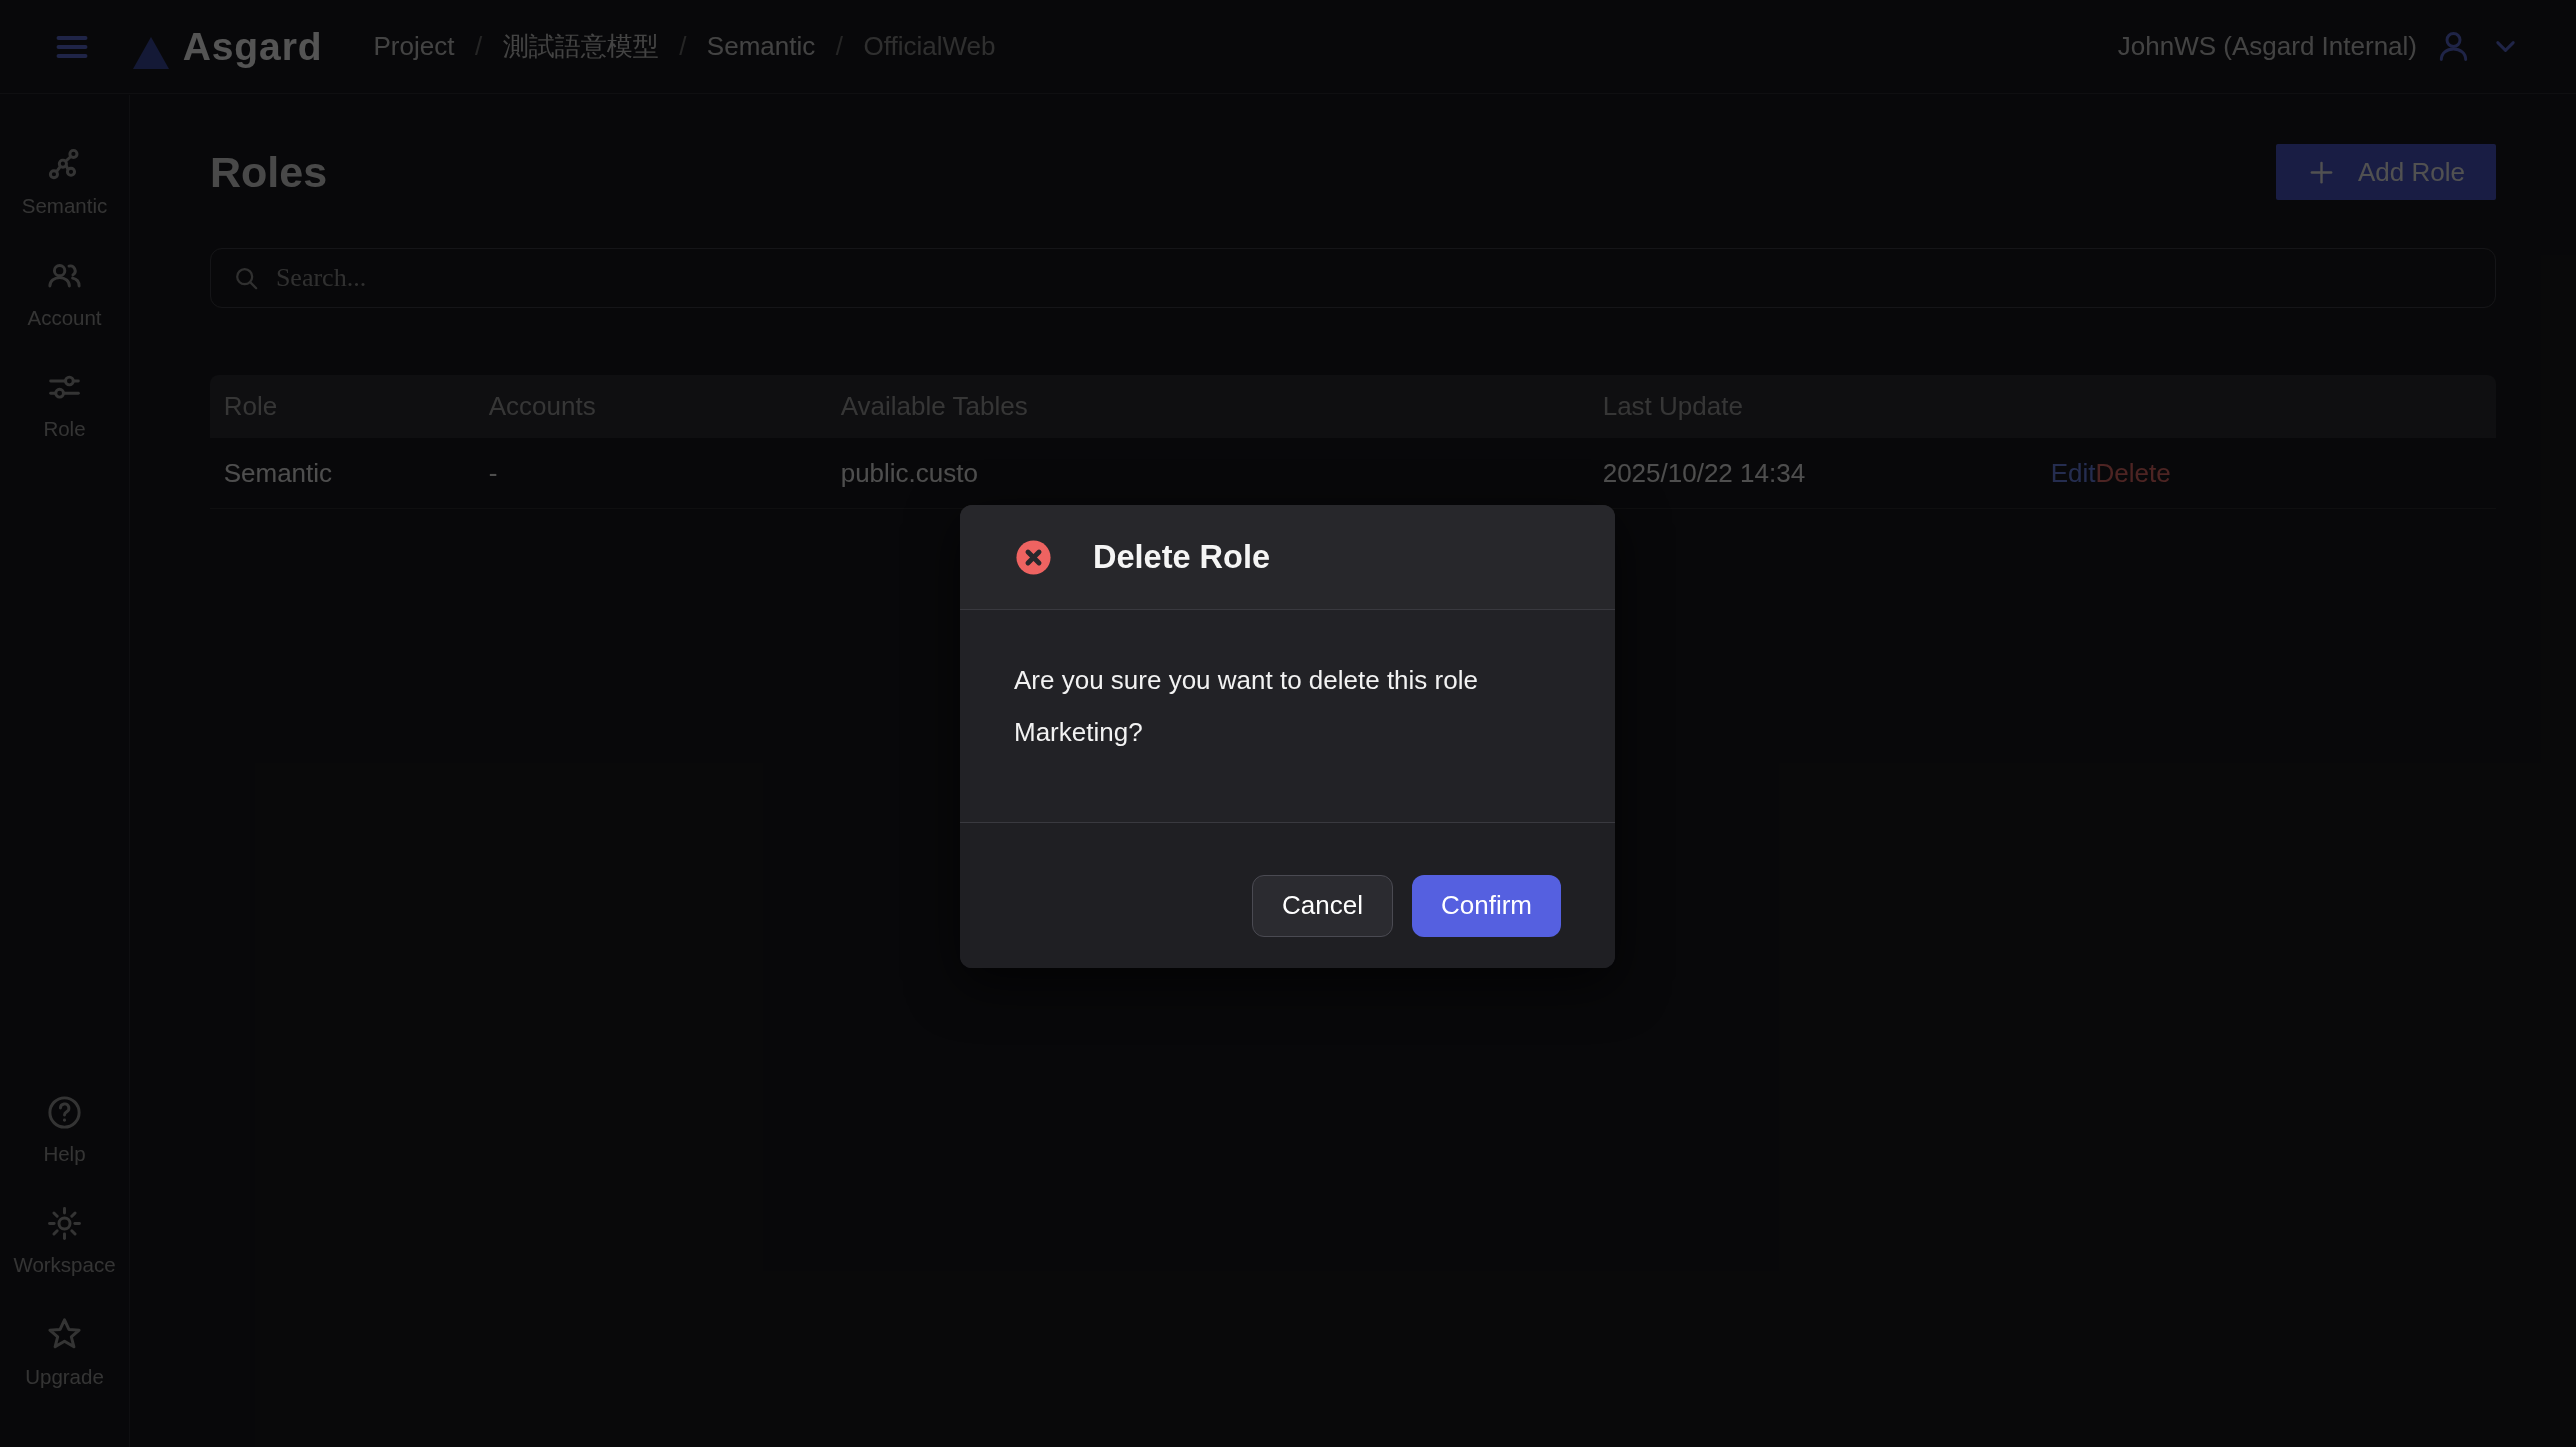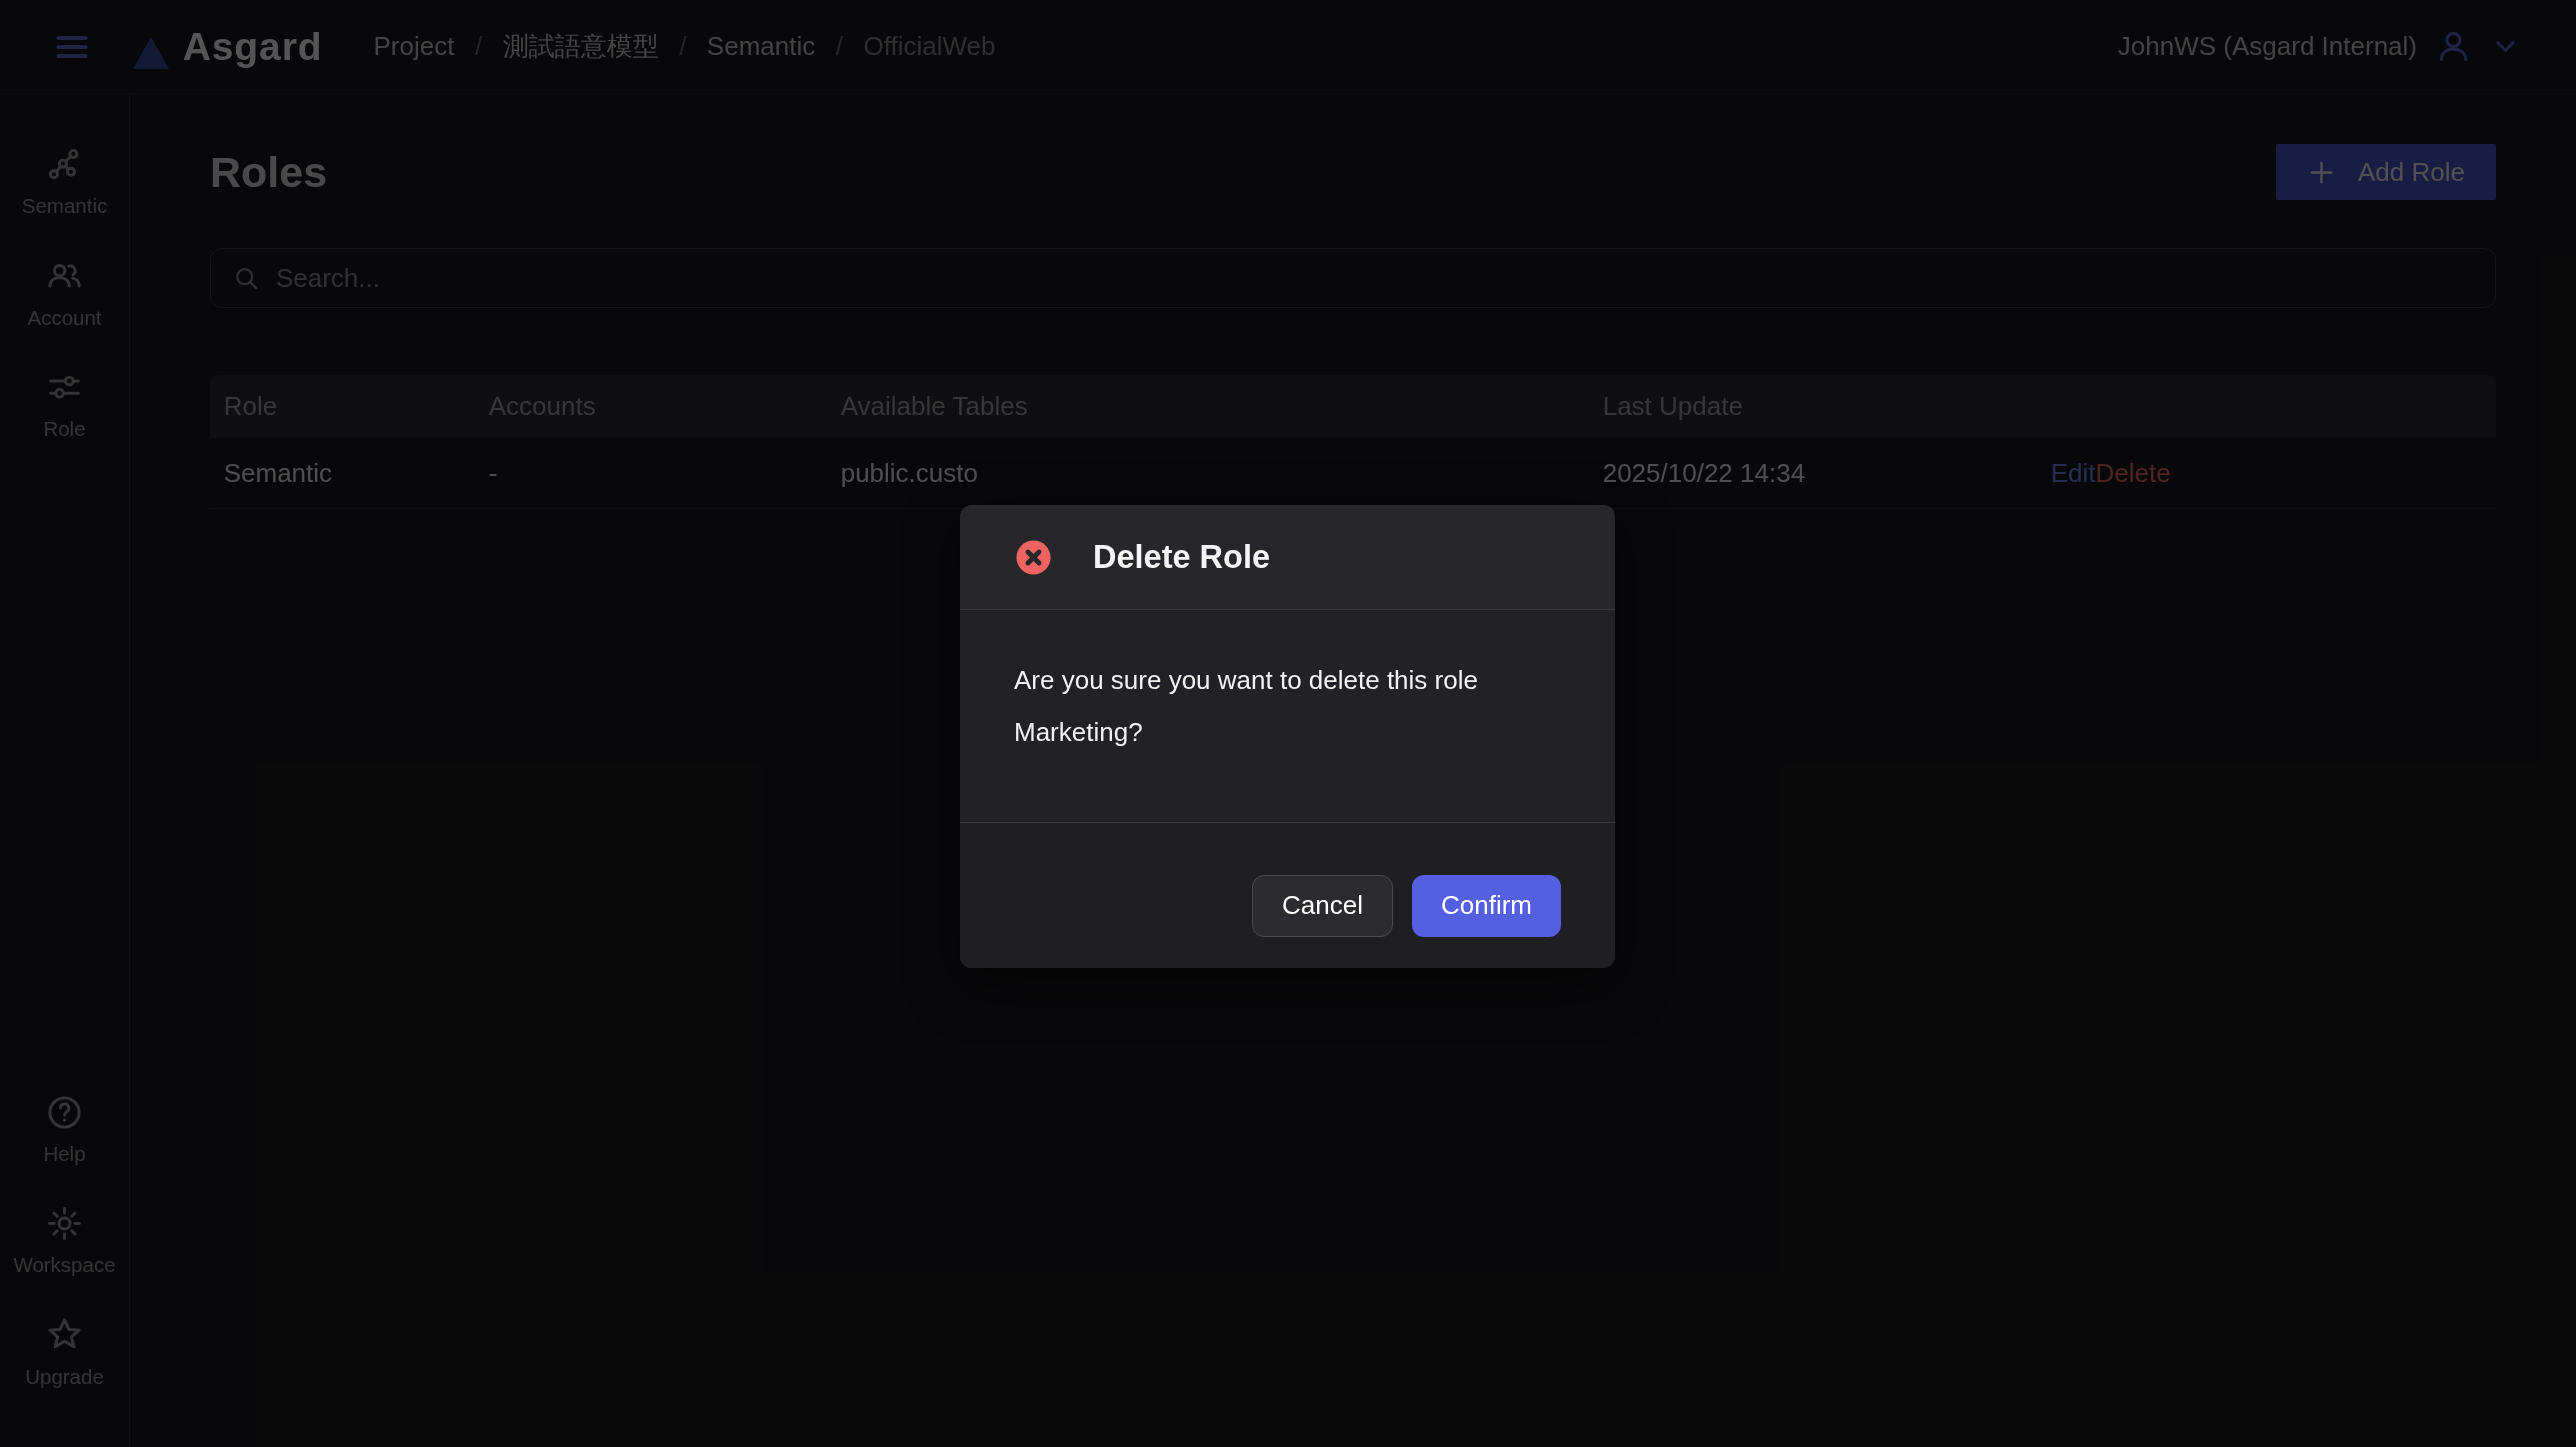--- a/index.html
+++ b/index.html
@@ -54,20 +54,21 @@
     background:#4a55c8; border:none; border-radius:2px;
     color:#ececec; font-size:26px; font-family:inherit; cursor:pointer;
   }
   .add-btn svg { width:29px; height:29px; }
 
   .search-box {
     margin-top:48px; height:60px;
     border:1.7px solid #3f3f46; border-radius:12px;
     display:flex; align-items:center; gap:15.4px; padding-left:20.5px;
     background:transparent;
+    font-family:Liberation Serif, serif;
   }
   .search-box svg { width:29px; height:29px; color:#8e8e8e; flex:none; }
   .search-box input {
     flex:1; height:100%; background:transparent; border:none; outline:none;
     font-size:26px; color:#e4e4e4; font-family:inherit;
   }
   .search-box input::placeholder { color:#8e8e8e; }
 
   .table { margin-top:67px; }
   .thead {

